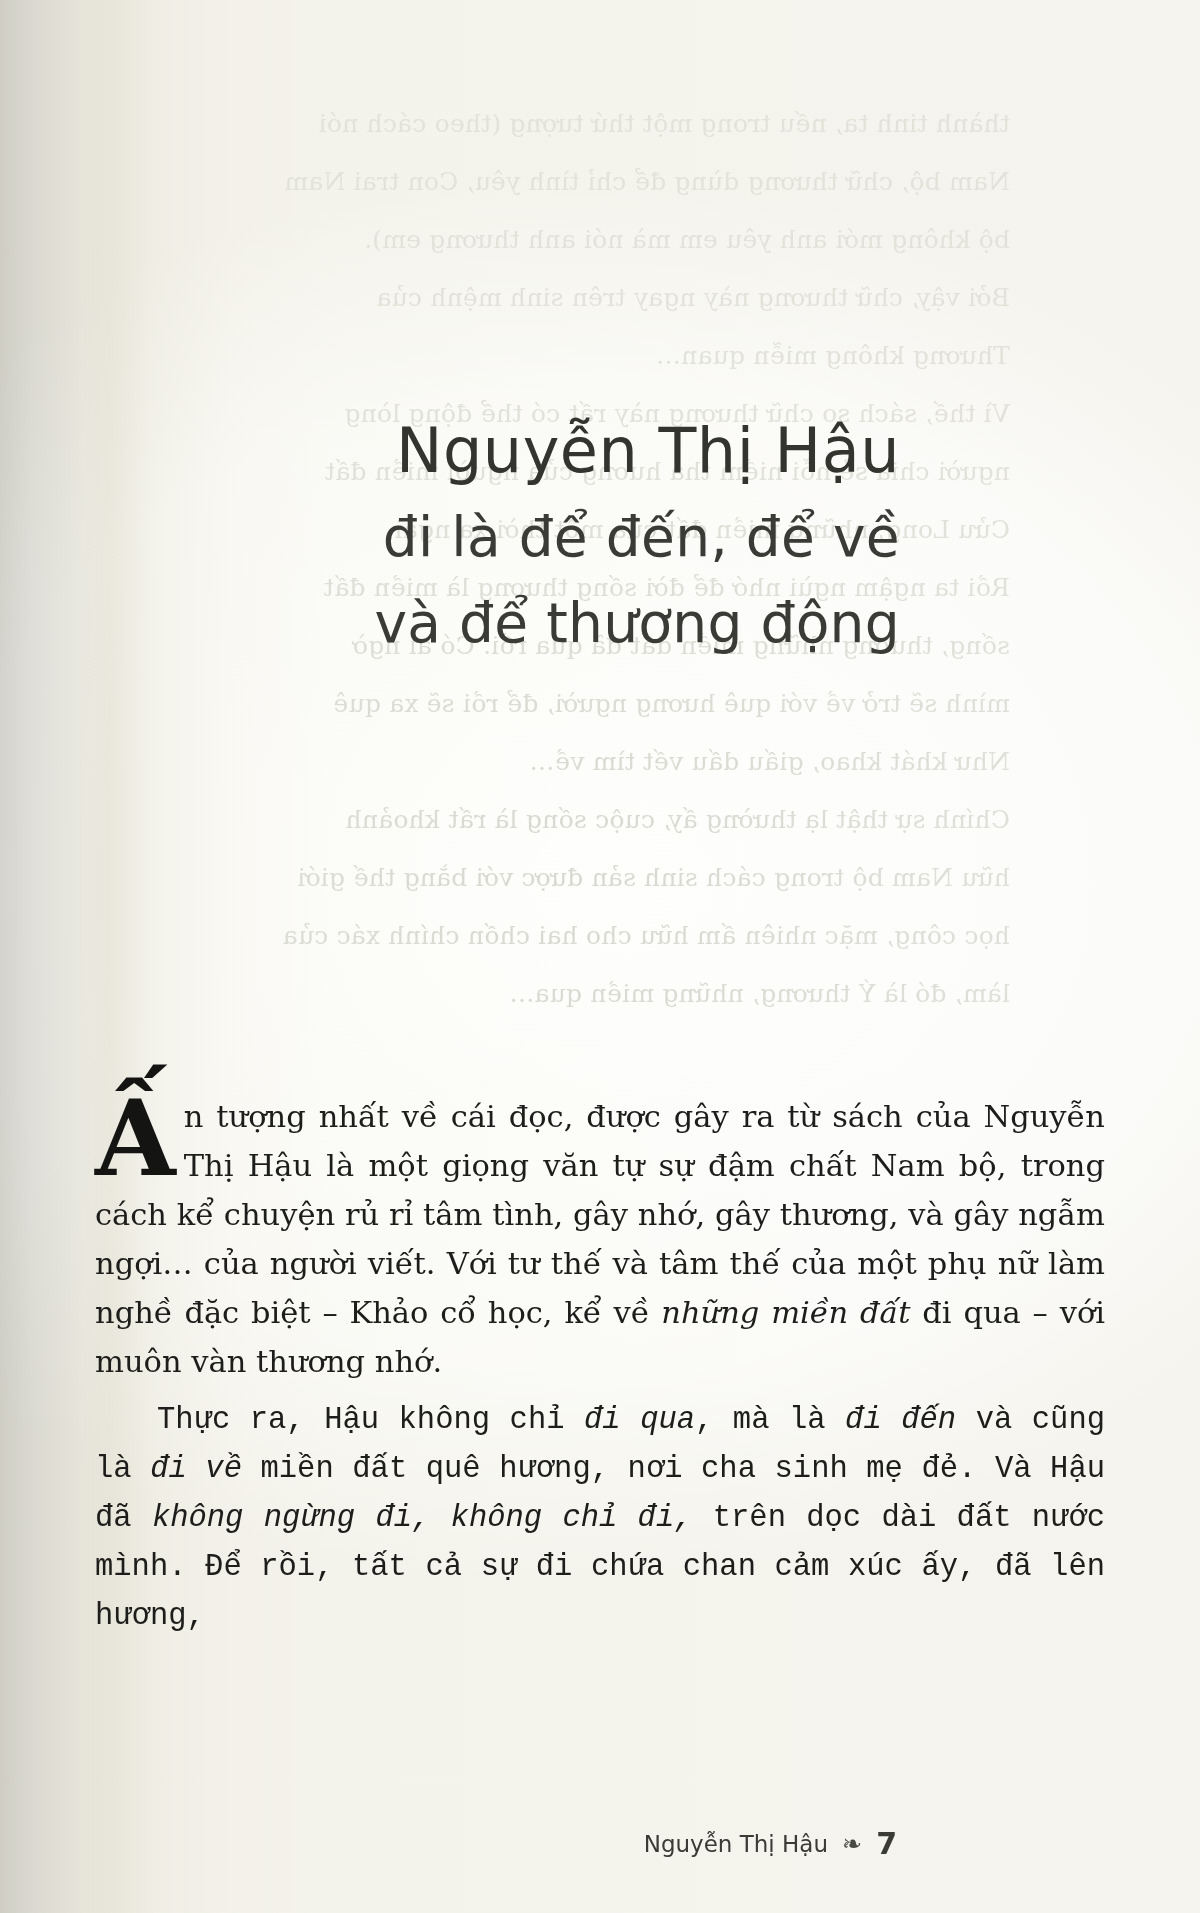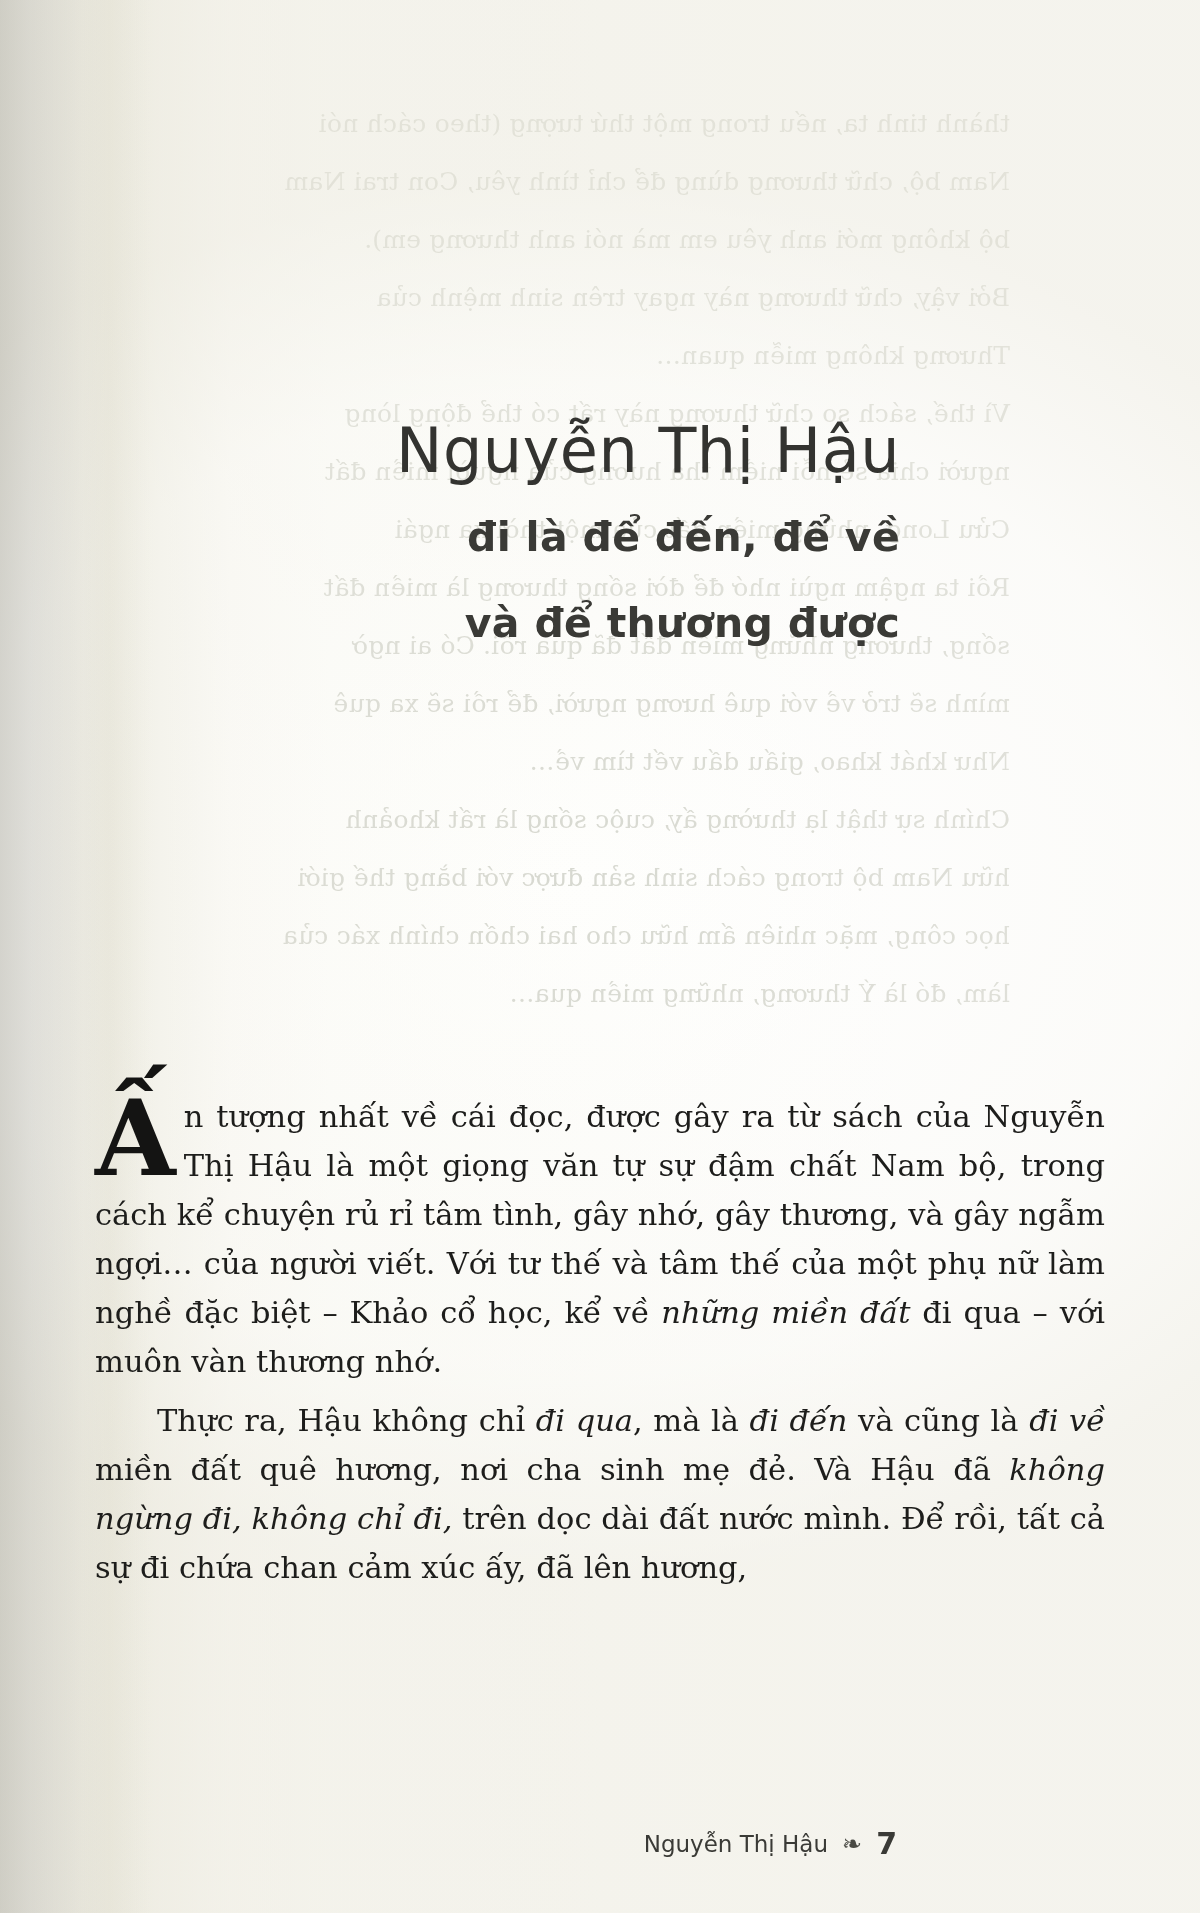--- a/index.html
+++ b/index.html
@@ -92,40 +92,40 @@
   }
   .author-name {
     font-size: 62px;
     line-height: 78px;
     font-weight: 400;
     letter-spacing: 0.5px;
     color: #333330;
     margin-bottom: 4px;
   }
   .book-title {
-    font-size: 41px;
+    font-size: 55px;
     line-height: 86px;
-    font-weight: 700;
+    font-weight: 400;
     color: #3a3a36;
     letter-spacing: 0.3px;
   }
 
   .body-block {
     position: absolute;
     top: 1080px;
     left: 95px;
     width: 1010px;
     font-family: "DejaVu Serif", serif;
     font-size: 30.5px;
     line-height: 49px;
     color: #1d1d1b;
     text-align: justify;
   }
   .para { margin: 0 0 10px 0; }
-  .para.indent { text-indent: 62px; }
+  .para.indent { text-indent: 62px; font-family: Liberation Mono, monospace; }
   .para .ital { font-style: italic; }
 
   .dropcap {
     float: left;
     font-family: "DejaVu Serif", serif;
     font-size: 104px;
     line-height: 86px;
     padding: 4px 8px 0 0;
     font-weight: 700;
     color: #141413;
@@ -169,21 +169,21 @@
 
   <div class="paper-tint"></div>
   <div class="gutter-shadow"></div>
 
   <div class="content">
 
     <div class="title-block">
       <div class="author-name">Nguyễn Thị Hậu</div>
       <div class="book-title">
         <div>đi là để đến, để về</div>
-        <div>và để thương được</div>
+        <div>và để thương động</div>
       </div>
     </div>
 
     <div class="body-block">
       <p class="para">
         <span class="dropcap">Ấ</span><span>n tượng nhất về cái đọc, được gây ra từ sách của Nguyễn Thị Hậu là một giọng văn tự sự đậm chất Nam bộ, trong cách kể chuyện rủ rỉ tâm tình, gây nhớ, gây thương, và gây ngẫm ngợi… của người viết. Với tư thế và tâm thế của một phụ nữ làm nghề đặc biệt – Khảo cổ học, kể về </span><span class="ital">những miền đất</span><span> đi qua – với muôn vàn thương nhớ.</span>
       </p>
       <p class="para indent">
         <span>Thực ra, Hậu không chỉ </span><span class="ital">đi qua</span><span>, mà là </span><span class="ital">đi đến</span><span> và cũng là </span><span class="ital">đi về</span><span> miền đất quê hương, nơi cha sinh mẹ đẻ. Và Hậu đã </span><span class="ital">không ngừng đi, không chỉ đi,</span><span> trên dọc dài đất nước mình. Để rồi, tất cả sự đi chứa chan cảm xúc ấy, đã lên hương,</span>
       </p>

